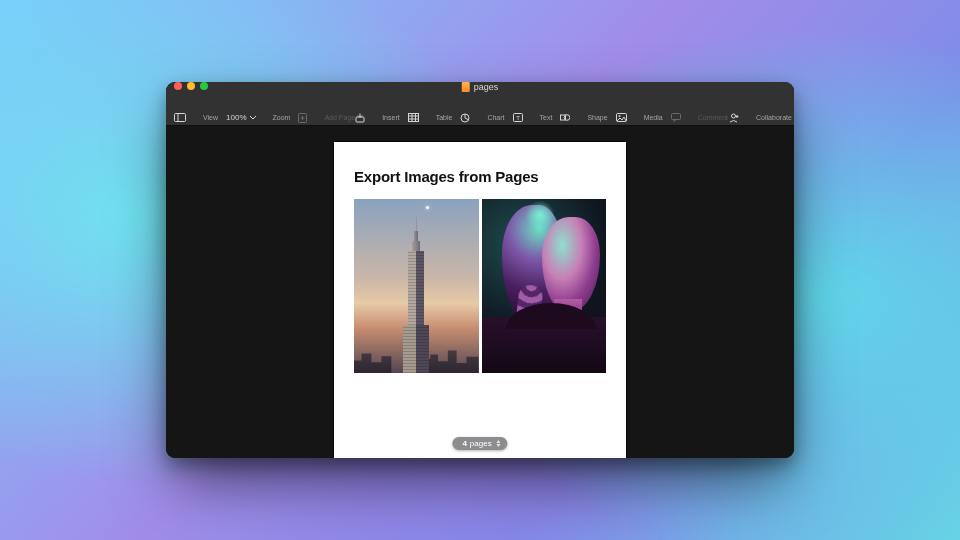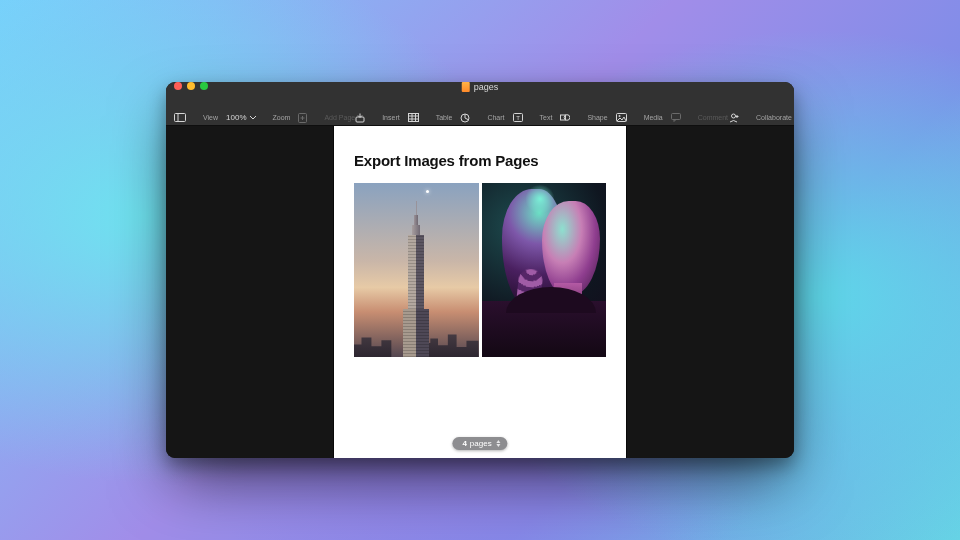--- a/index.html
+++ b/index.html
@@ -34,21 +34,21 @@
   .tgrp { display: flex; gap: 8px; }
   .tbtn { display: flex; flex-direction: row; align-items: center; gap: 17px; min-width: 20px; }
   .tico { height: 11px; display: flex; align-items: center; justify-content: center; color: #d5d5d5; }
   .tico.dim { color: #6a6a6a; }
   .tlbl { font-size: 7px; color: #a4a4a4; white-space: nowrap; line-height: 1; }
   .tlbl.dim { color: #5a5a5a; }
   .zoomtxt { font-size: 8px; color: #d5d5d5; display:flex; align-items:center; gap:3px; height:11px;}
   .spacer { flex: 1; }
   .canvas { flex: 1; background: #151515; display: flex; justify-content: center; overflow: hidden; position: relative; }
   .page {
-    width: 292px; background: #fff; margin-top: 0; height: 100%;
+    width: 292px; background: #fff; margin-top: 16px; height: 100%;
     box-shadow: 0 0 0 1px rgba(0,0,0,0.6); position: relative; padding: 26px 20px;
   }
   .page h1 { font-size: 15px; font-weight: 700; color: #111; letter-spacing: -0.2px; }
   .imgs { margin-top: 14px; display: flex; gap: 3px; }
   .ph { height: 174px; flex: 1; border-radius: 0; overflow: hidden; position: relative; }
   
   .city {
     background: linear-gradient(#8aa2bf 0%, #c9b6a8 45%, #e7caa6 60%, #c88e72 74%, #534650 100%);
     display:flex; align-items:flex-end; justify-content:center;
   }

